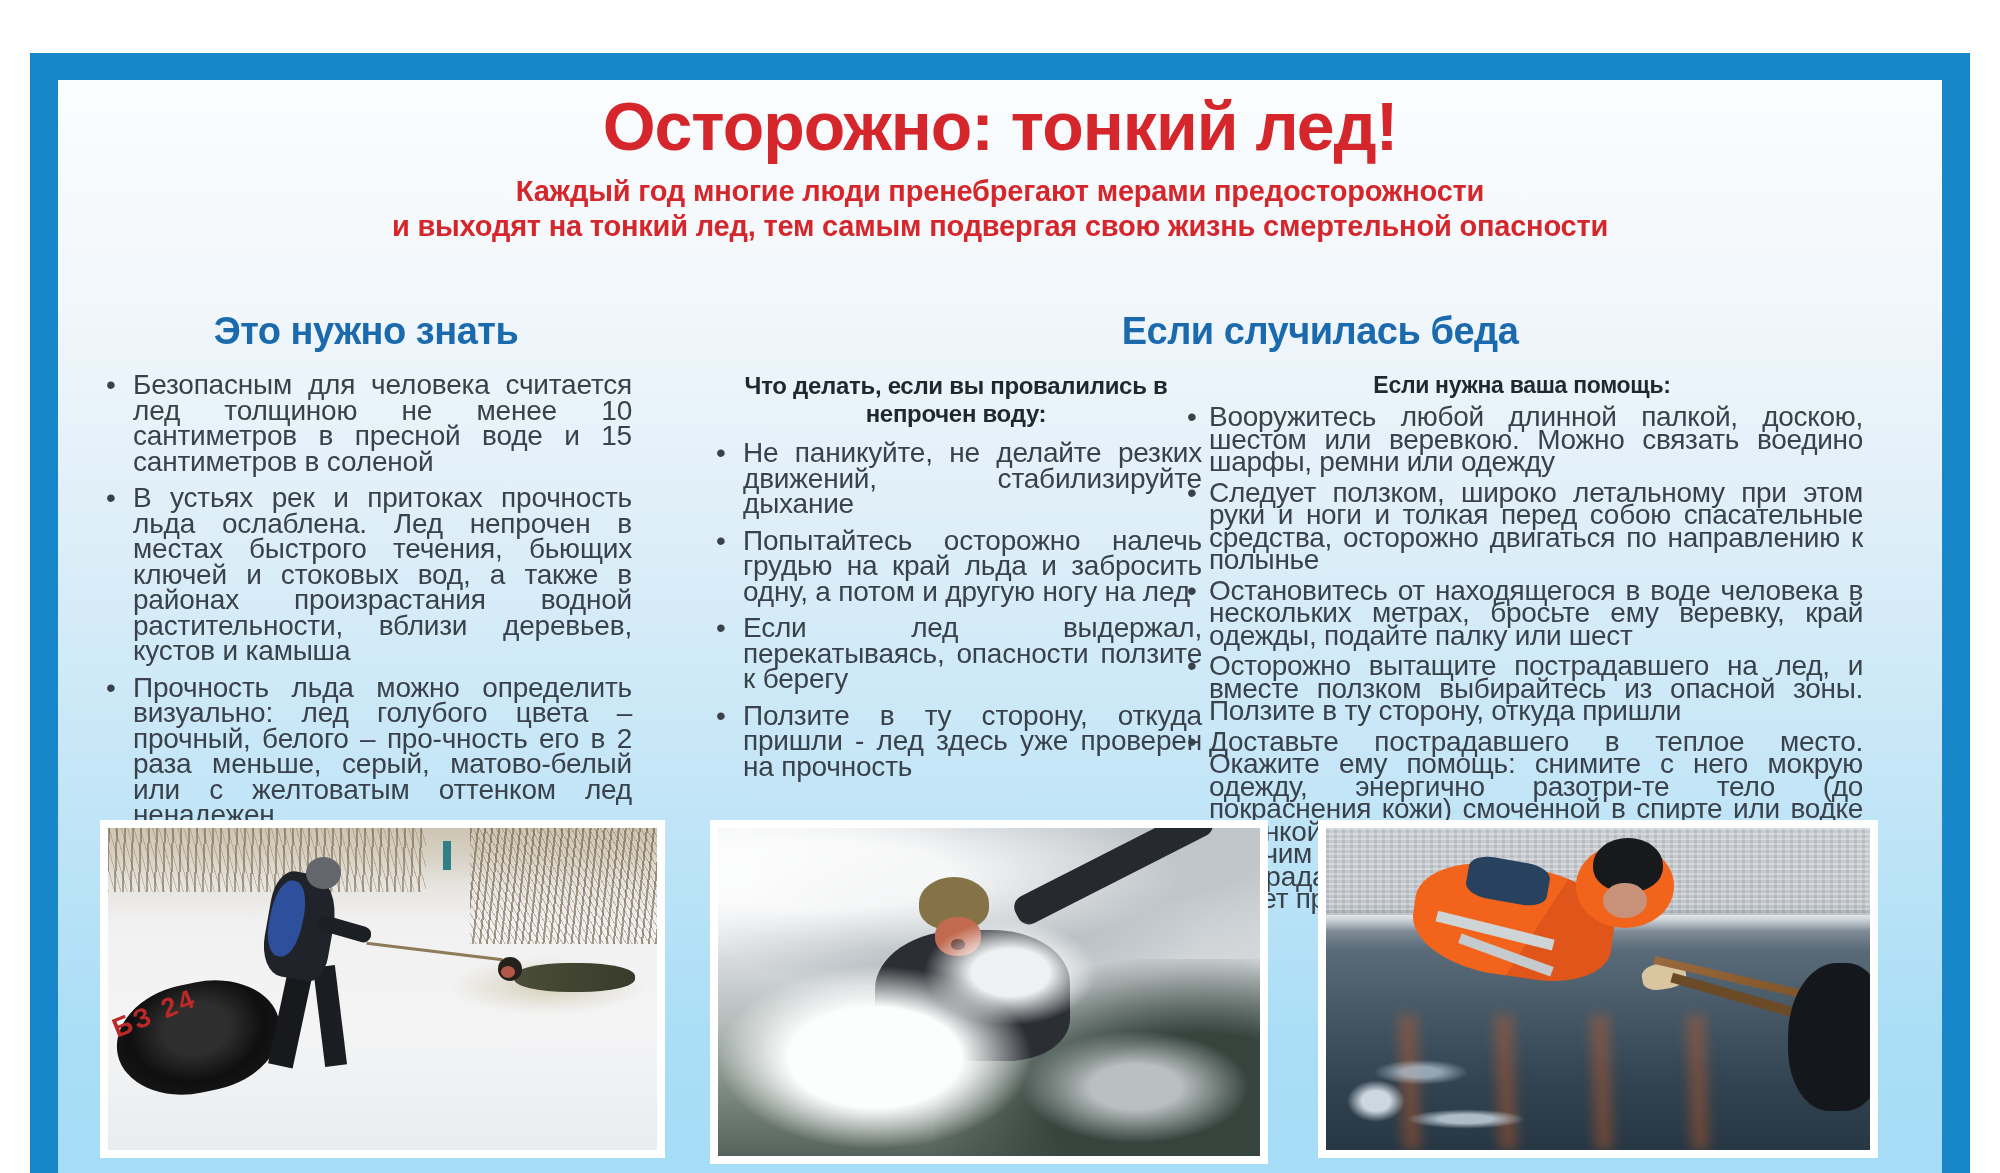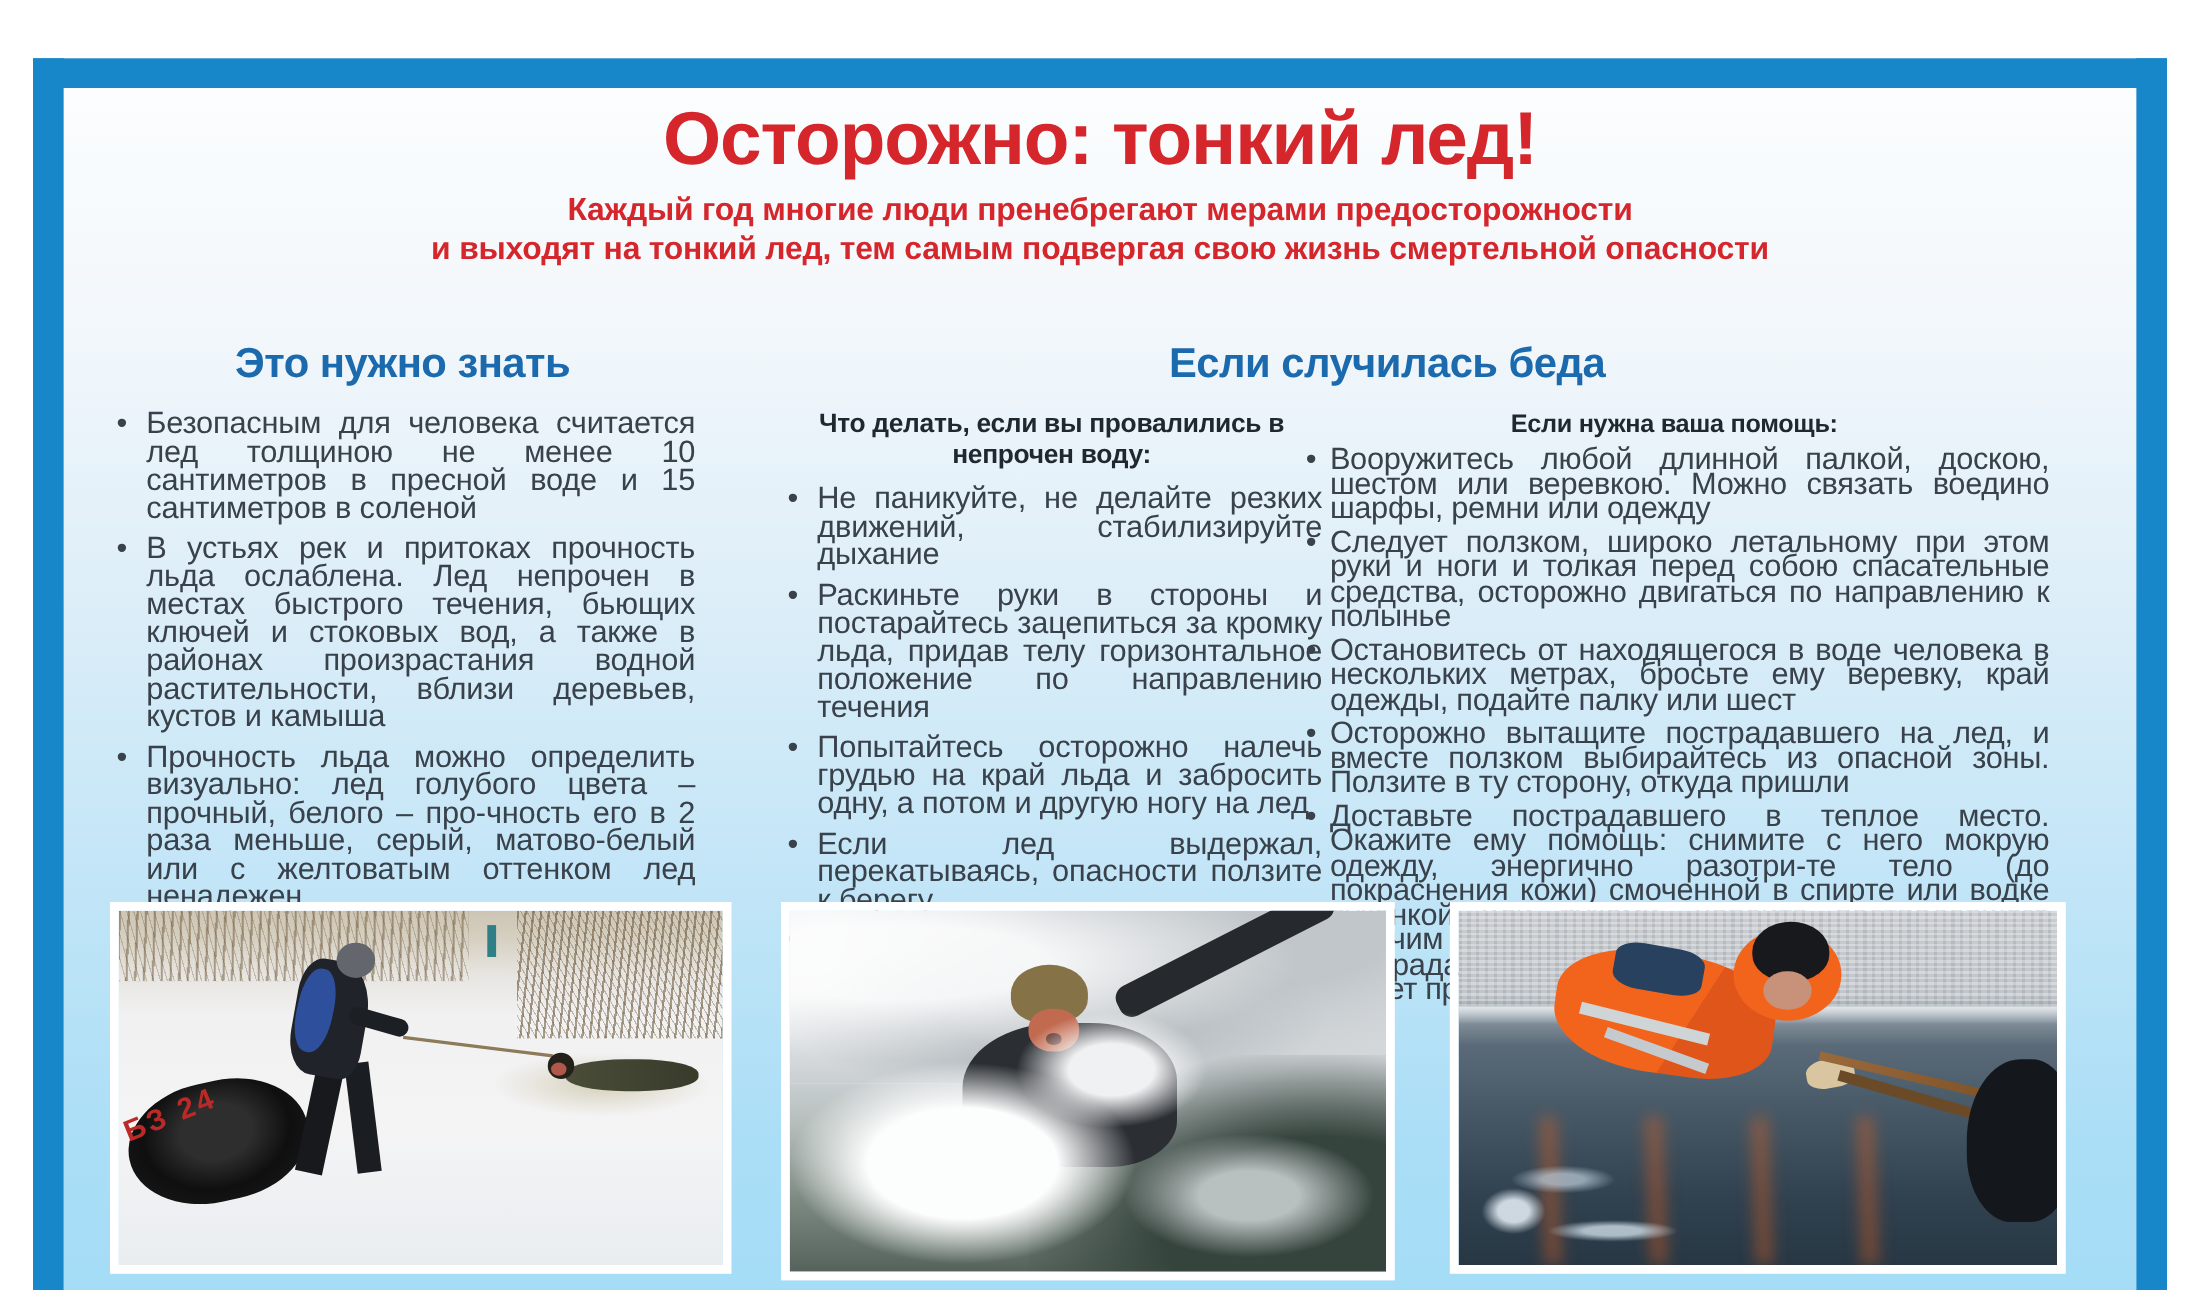--- a/index.html
+++ b/index.html
@@ -31,21 +31,21 @@
     position:absolute; top:94px; left:0; width:100%;
     text-align:center; color:#d5262c; font-weight:bold;
     font-size:29px; line-height:35px; letter-spacing:-0.2px;
   }
 
   .sec-heading {
     position:absolute; top:230px; text-align:center;
     color:#1c6aae; font-weight:bold; font-size:38px; line-height:42px; letter-spacing:-0.5px;
   }
   .sec-heading.know    { left:42px;  width:532px;  }
-  .sec-heading.trouble { left:603px; width:1200px;text-align:center; }
+  .sec-heading.trouble { left:662px; width:1200px;text-align:center; }
 
   
   .col { position:absolute; top:292px; color:#39414b; }
   .col-know     { left:42px;   width:532px; }
   .col-whattodo { left:652px;  width:492px; }
   .col-help     { left:1123px; width:682px; }
 
   .sub-head {
     text-align:center; font-weight:bold; color:#1f2730; letter-spacing:-0.3px;
   }
@@ -176,21 +176,20 @@
       <li>Безопасным для человека считается лед толщиною не менее 10 сантиметров в пресной воде и 15 сантиметров в соленой</li>
       <li>В устьях рек и притоках прочность льда ослаблена. Лед непрочен в местах быстрого течения, бьющих ключей и стоковых вод, а также в районах произрастания водной растительности, вблизи деревьев, кустов и камыша</li>
       <li>Прочность льда можно определить визуально: лед голубого цвета – прочный, белого – про-чность его в 2 раза меньше, серый, матово-белый или с желтоватым оттенком лед ненадежен</li>
     </ul>
   </div>
 
   <div class="col col-whattodo">
     <div class="sub-head">Что делать, если вы провалились в непрочен воду:</div>
     <ul class="bullets">
       <li>Не паникуйте, не делайте резких движений, стабилизируйте дыхание</li>
-      <li>Раскиньте руки в стороны и постарайтесь зацепиться за кромку льда, придав телу горизонтальное положение по направлению течения</li>
       <li>Попытайтесь осторожно налечь грудью на край льда и забросить одну, а потом и другую ногу на лед</li>
       <li>Если лед выдержал, перекатываясь, опасности ползите к берегу</li>
       <li>Ползите в ту сторону, откуда пришли - лед здесь уже проверен на прочность</li>
     </ul>
   </div>
 
   <div class="col col-help">
     <div class="sub-head">Если нужна ваша помощь:</div>
     <ul class="bullets">
       <li>Вооружитесь любой длинной палкой, доскою, шестом или веревкою. Можно связать воедино шарфы, ремни или одежду</li>

